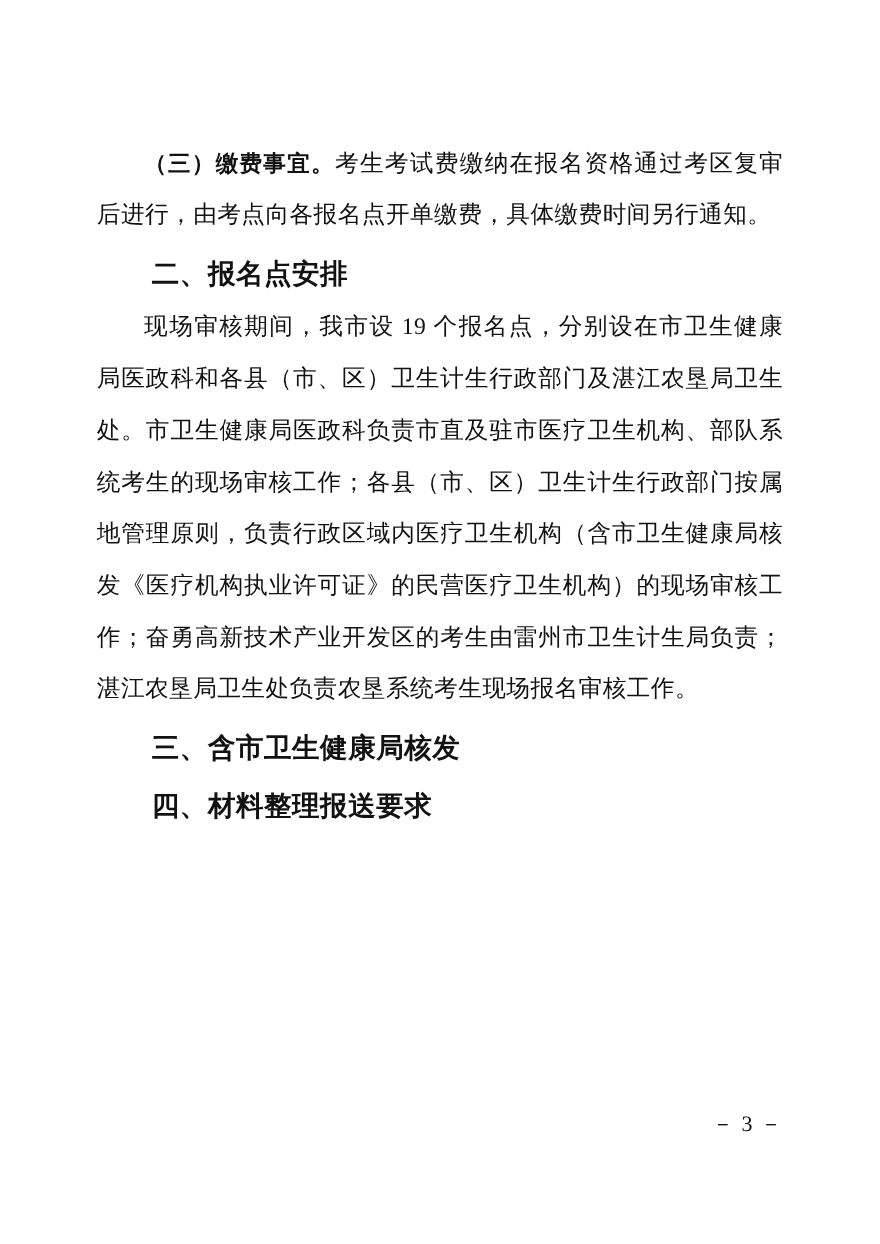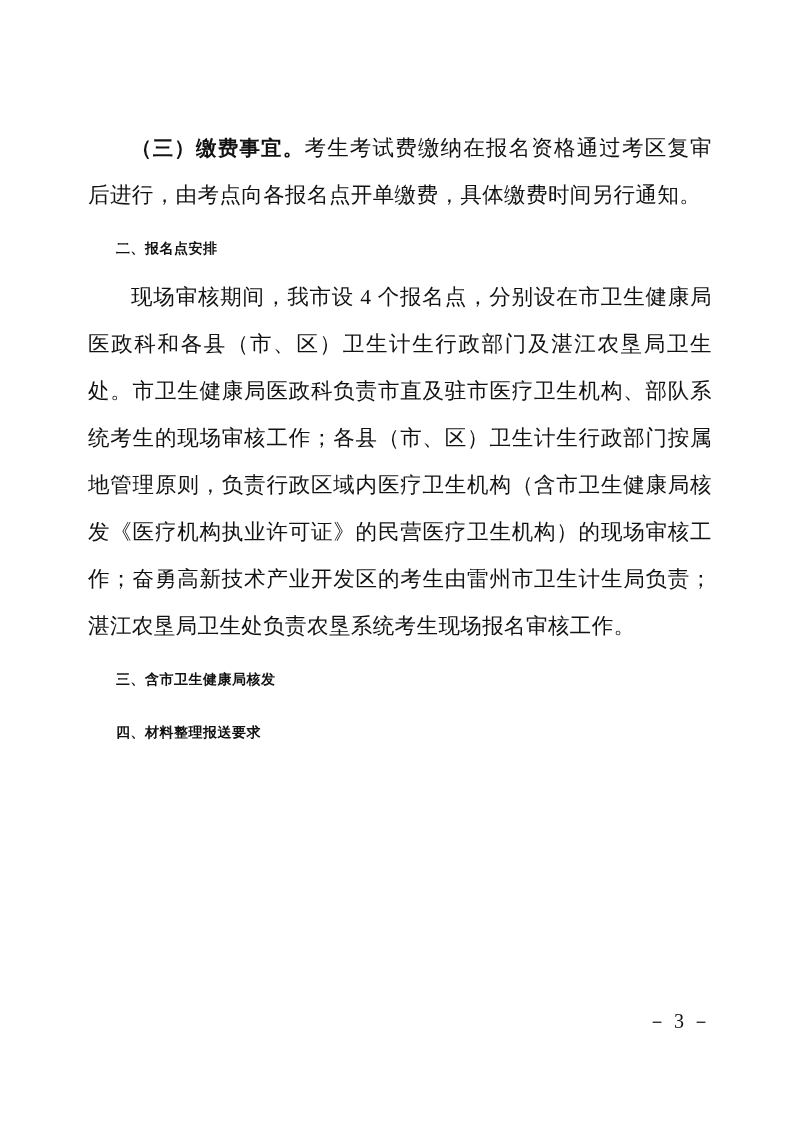--- a/index.html
+++ b/index.html
@@ -31,21 +31,21 @@
   }
   .para {
     margin: 0 0 1px 0;
     text-indent: 2em;
   }
   .heading {
     margin: 6px 0 2px 0;
     text-indent: 2em;
     font-weight: bold;
     font-family: "DejaVu Sans", "Liberation Sans", sans-serif;
-    font-size: 14px;
+    font-size: 25px;
     letter-spacing: 0.5px;
   }
   .lead-bold {
     font-weight: bold;
     font-family: "DejaVu Sans", "Liberation Sans", sans-serif;
     font-size: 20.5px;
   }
   .page-number {
     position: absolute;
     right: 88px;
@@ -59,21 +59,21 @@
 </head>
 <body>
 
 <div class="page">
   <div class="doc-body">
 
     <p class="para"><span class="lead-bold">（三）缴费事宜。</span><span>考生考试费缴纳在报名资格通过考区复审后进行，由考点向各报名点开单缴费，具体缴费时间另行通知。</span></p>
 
     <p class="heading">二、报名点安排</p>
 
-    <p class="para">现场审核期间，我市设 4 个报名点，分别设在市卫生健康局医政科和各县（市、区）卫生计生行政部门及湛江农垦局卫生处。市卫生健康局医政科负责市直及驻市医疗卫生机构、部队系统考生的现场审核工作；各县（市、区）卫生计生行政部门按属地管理原则，负责行政区域内医疗卫生机构（含市卫生健康局核发《医疗机构执业许可证》的民营医疗卫生机构）的现场审核工作；奋勇高新技术产业开发区的考生由雷州市卫生计生局负责；湛江农垦局卫生处负责农垦系统考生现场报名审核工作。</p>
+    <p class="para">现场审核期间，我市设 19 个报名点，分别设在市卫生健康局医政科和各县（市、区）卫生计生行政部门及湛江农垦局卫生处。市卫生健康局医政科负责市直及驻市医疗卫生机构、部队系统考生的现场审核工作；各县（市、区）卫生计生行政部门按属地管理原则，负责行政区域内医疗卫生机构（含市卫生健康局核发《医疗机构执业许可证》的民营医疗卫生机构）的现场审核工作；奋勇高新技术产业开发区的考生由雷州市卫生计生局负责；湛江农垦局卫生处负责农垦系统考生现场报名审核工作。</p>
 
     <p class="heading">三、含市卫生健康局核发</p>
 
 
     <p class="heading">四、材料整理报送要求</p>
 
   </div>
 
   <div class="page-number">－ 3 －</div>
 </div>

